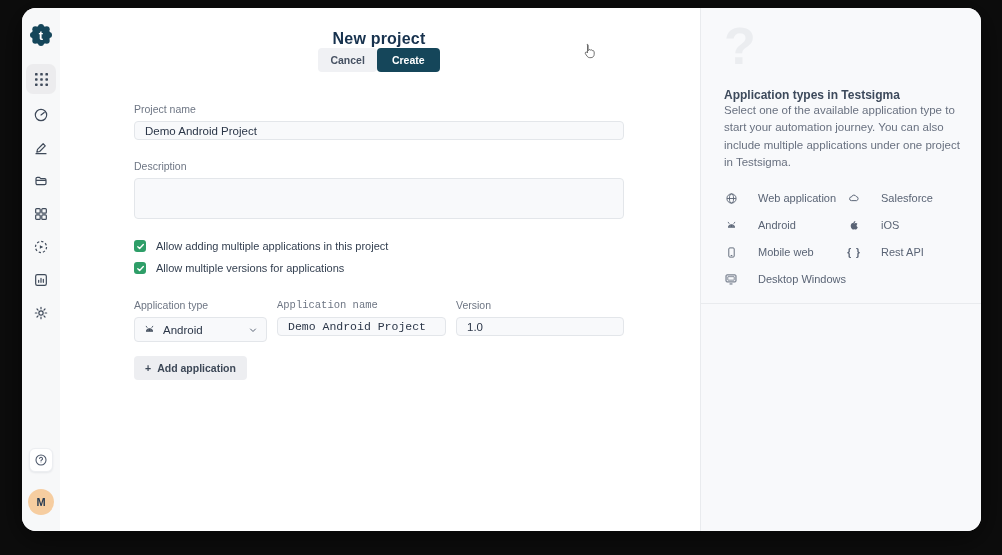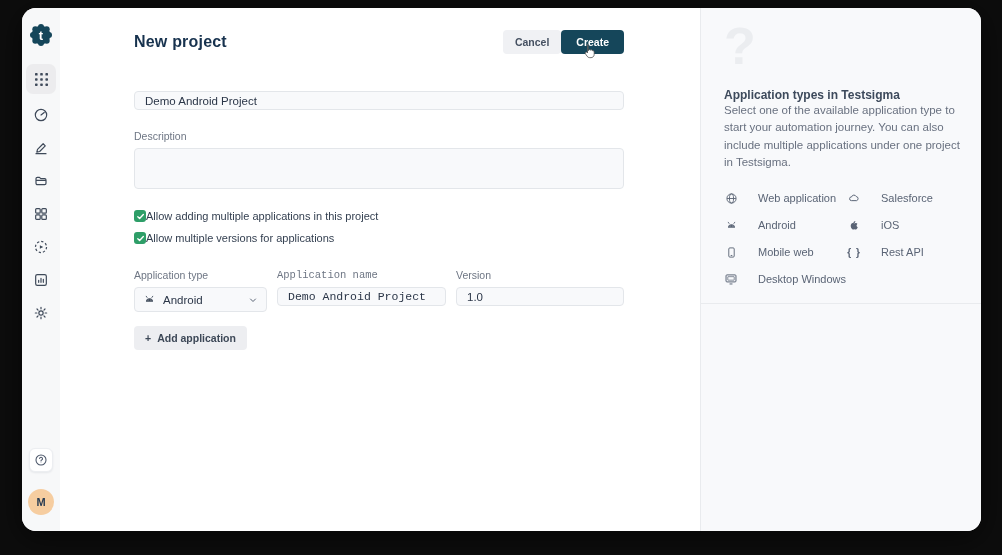--- a/index.html
+++ b/index.html
@@ -41,21 +41,21 @@
     cursor:pointer;
   }
   .avatar {
     width:26px; height:26px; border-radius:50%;
     background:#f6cda0; color:#283b52; font-size:11px; font-weight:bold;
     display:flex; align-items:center; justify-content:center; margin-bottom:16px;
     cursor:pointer;
   }
   
   .main { flex:1; padding:22px 76px 0 74px; position:relative; }
-  .hdr { display:flex; align-items:center; justify-content:space-between; }
+  .hdr { display:flex; align-items:center; justify-content:space-between;flex-direction:column; }
   .title { font-size:16px; font-weight:bold; color:#17324e; letter-spacing:.2px; }
   .hdr-btns { display:flex; }
   .btn {
     border:none; border-radius:4px; font-family:inherit;
     font-size:10.5px; font-weight:bold; padding:6px 12px; cursor:pointer;
   }
   .btn-cancel { background:#f0f1f4; color:#465162; }
   .btn-create { background:#15465a; color:#ffffff; padding:6px 15px; }
   .fld-label { font-size:10.5px; color:#6e7684; }
   .fld-input {
@@ -63,21 +63,21 @@
     border-radius:4px; font-family:inherit; font-size:11.5px; color:#2b3648;
     padding:0 10px; margin-top:6px; outline:none;
   }
   .fld-textarea {
     width:100%; height:41px; background:#f8f9fb; border:1px solid #e3e6ea;
     border-radius:4px; font-family:inherit; font-size:11.5px; color:#2b3648;
     padding:6px 10px; margin-top:6px; resize:none; outline:none;
   }
   .sec-name { margin-top:31px; }
   .sec-desc { margin-top:20px; }
-  .opt-row { display:flex; align-items:center; margin-top:17px; }
+  .opt-row { display:flex; align-items:center; gap:10px; margin-top:17px; }
   .opt-row + .opt-row { margin-top:10px; }
   .chk {
     width:12px; height:12px; border-radius:3px; background:#2e9e68;
     display:flex; align-items:center; justify-content:center; cursor:pointer; flex:0 0 12px;
   }
   .opt-label { font-size:11px; color:#333f50; }
   .app-row { display:flex; gap:10px; margin-top:25px; }
   .app-col-type { width:133px; }
   .app-col-name { width:169px;font-family:Liberation Mono, monospace; }
   .app-col-ver { flex:1; }
@@ -214,20 +214,21 @@
   <div class="main">
     <div class="hdr">
       <div class="title">New project</div>
       <div class="hdr-btns">
         <button class="btn btn-cancel">Cancel</button>
         <button class="btn btn-create">Create</button>
       </div>
     </div>
 
     <div class="sec-name">
+      <div class="fld-label">Project name</div>
       <input class="fld-input" type="text" value="Demo Android Project" style="">
     </div>
 
     <div class="sec-desc">
       <div class="fld-label">Description</div>
       <textarea class="fld-textarea" style=""></textarea>
     </div>
 
     <div class="opt-row">
       <span class="chk">

